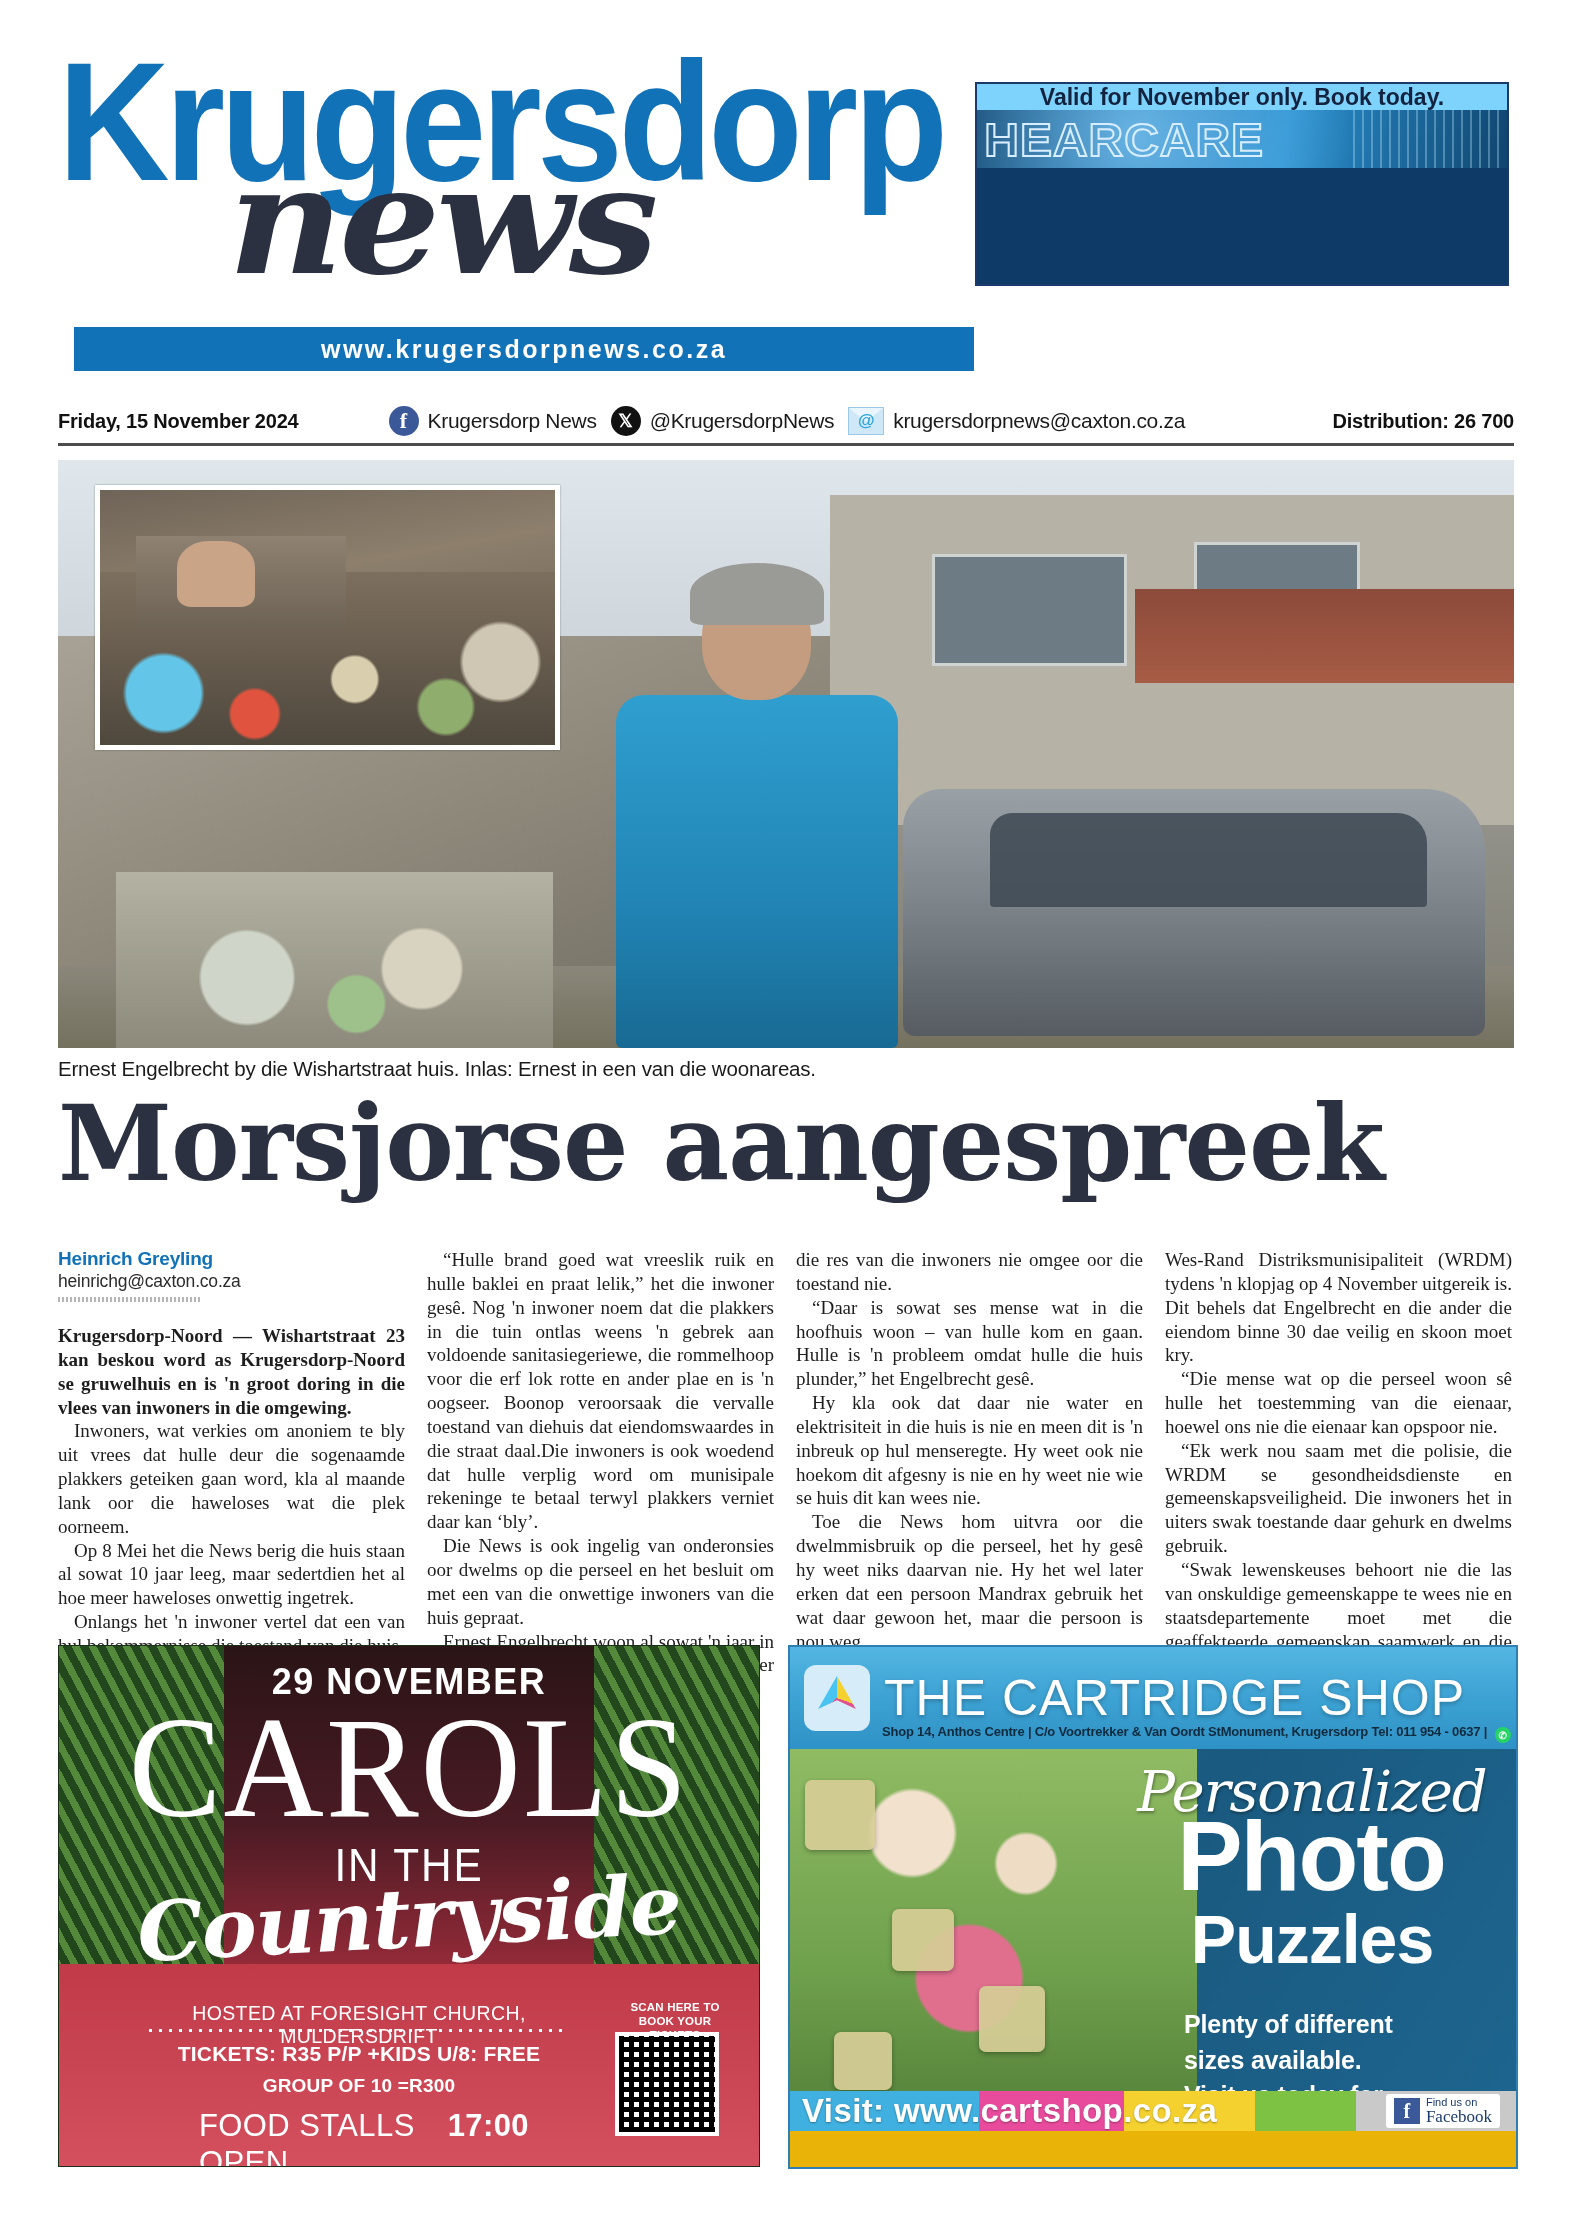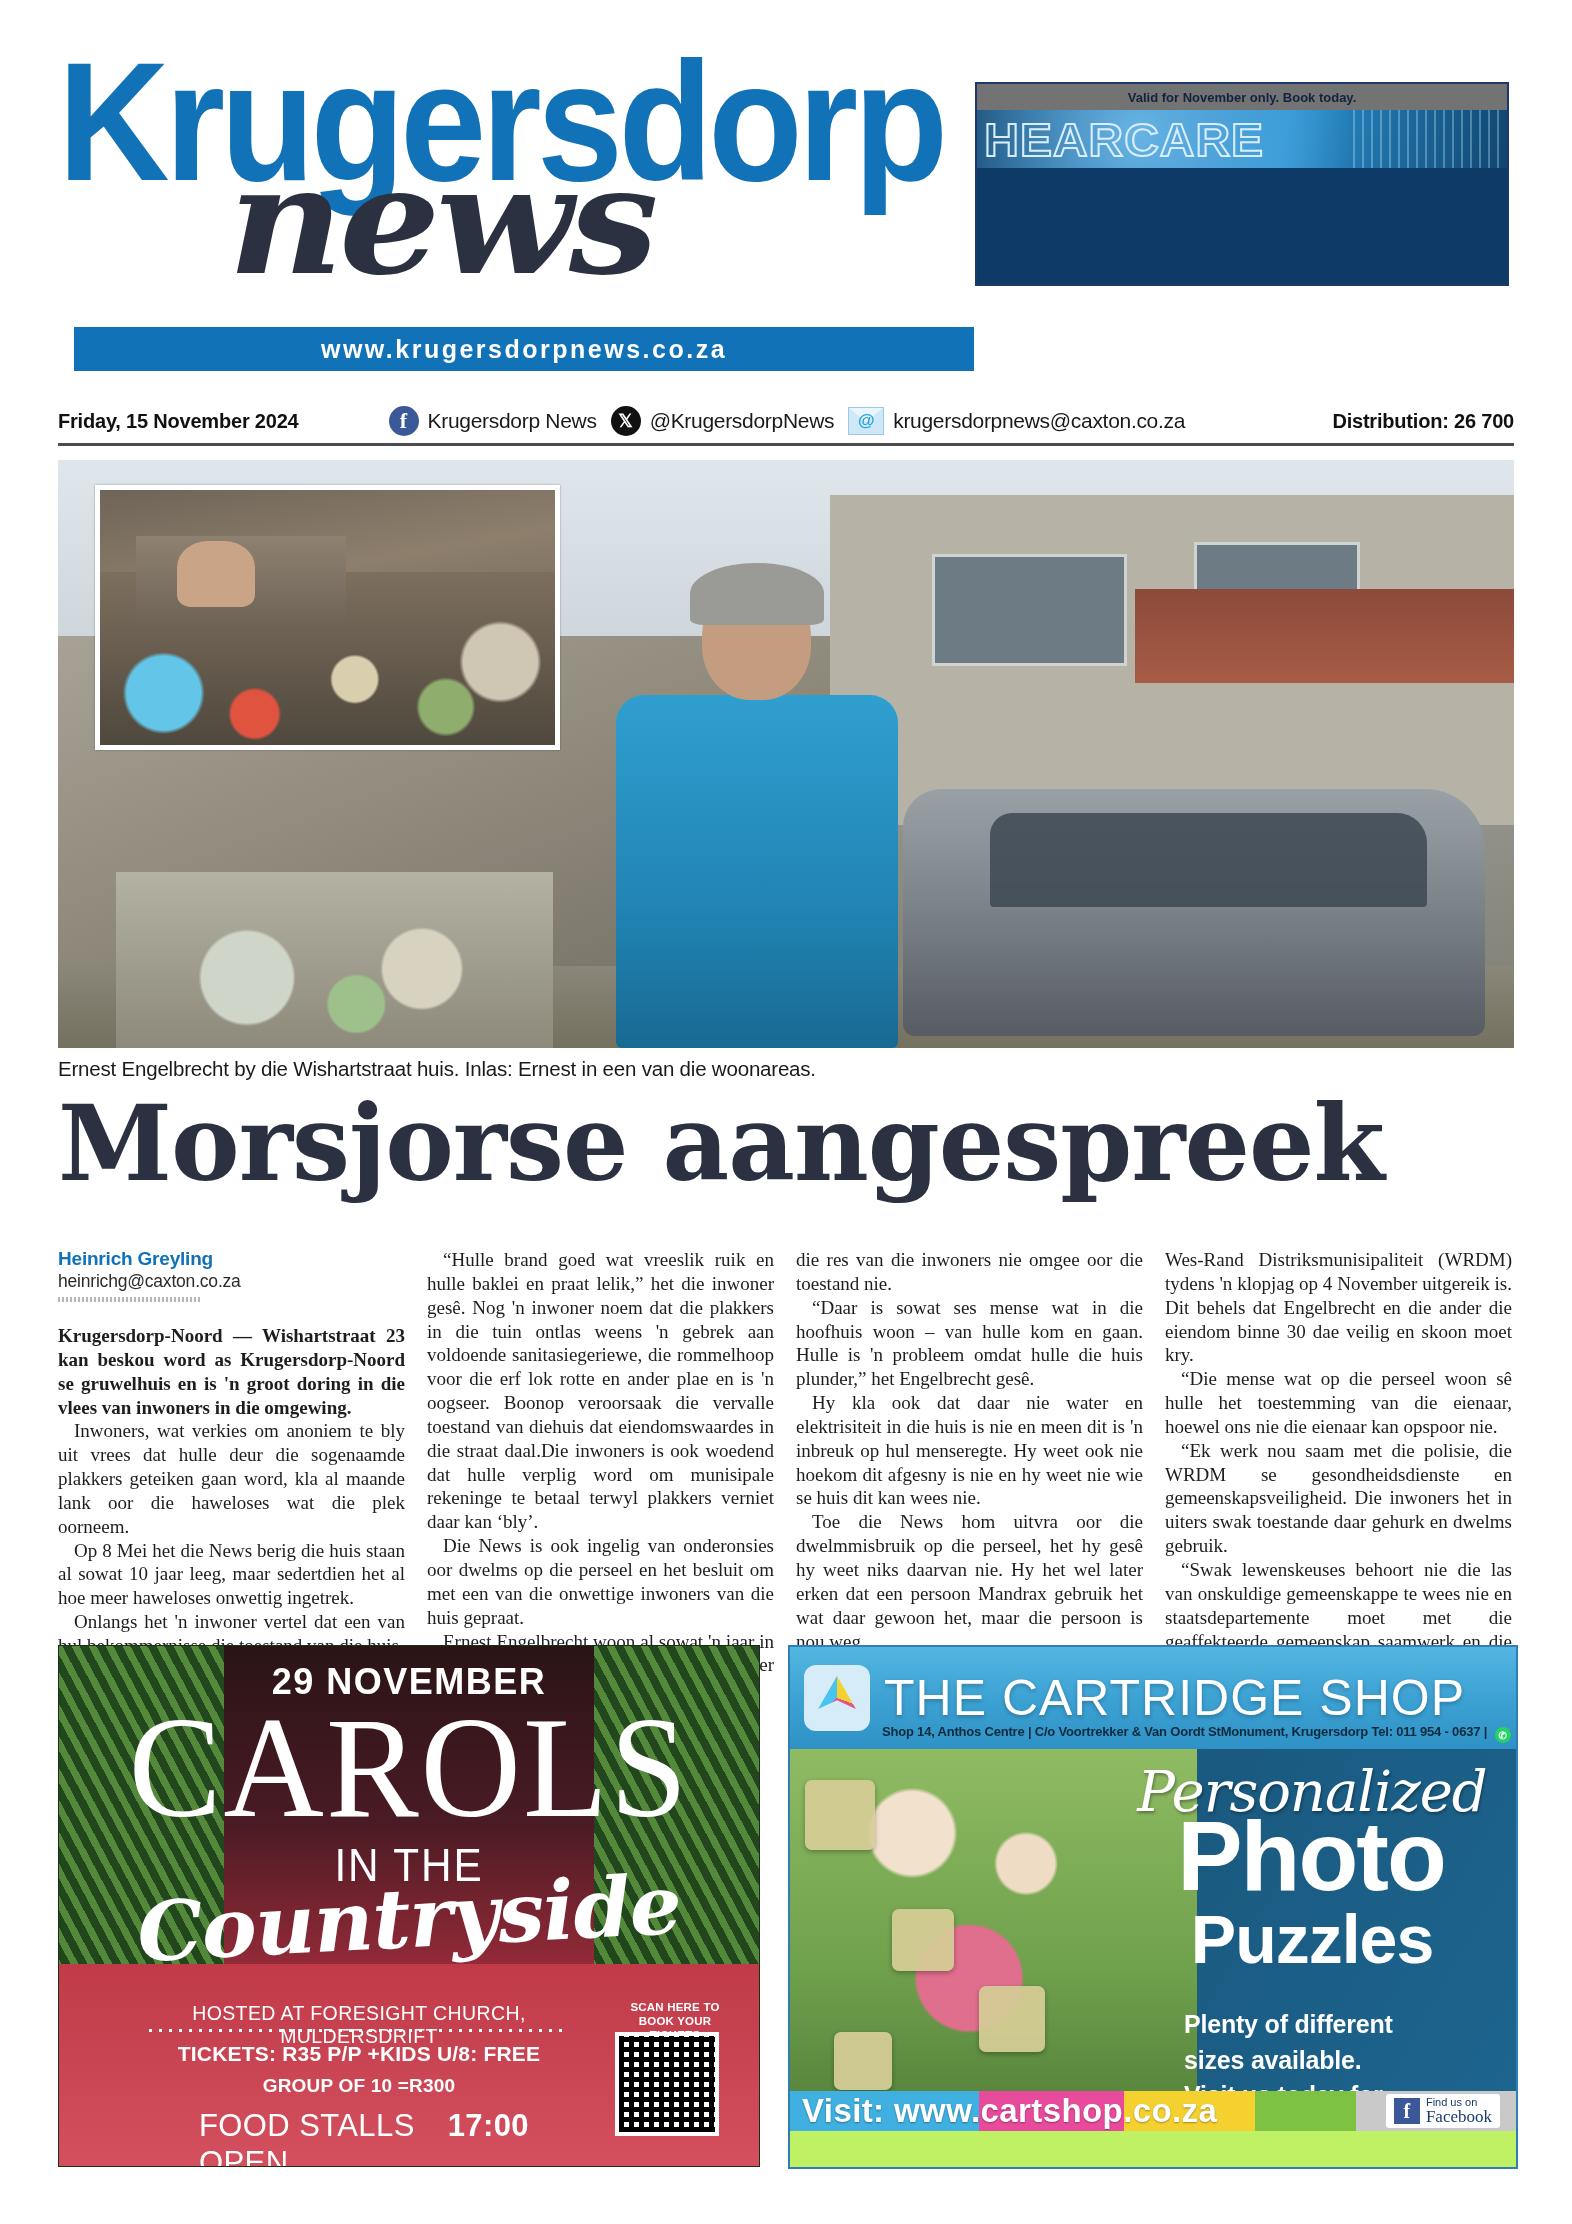--- a/index.html
+++ b/index.html
@@ -73,23 +73,23 @@
     line-height:1.02;
     letter-spacing:-0.3px;
     text-align:center;
     transform:scaleX(0.94);
     text-shadow:
       -1.5px -1.5px 0 #1a2d52, 1.5px -1.5px 0 #1a2d52,
       -1.5px 1.5px 0 #1a2d52, 1.5px 1.5px 0 #1a2d52;
     white-space:nowrap;
   }
   .hc-valid{
-    height:26px;background:#737373;
+    height:26px;background:#7dd3fc;
     display:flex;align-items:center;justify-content:center;
-    color:#13233f;font-weight:bold;font-size:13px;
+    color:#13233f;font-weight:bold;font-size:23px;
   }
   .hc-logo{
     position:relative;height:58px;
     background:
       radial-gradient(circle at 30% 40%, rgba(130,205,250,.75) 0%, rgba(0,0,0,0) 58%),
       linear-gradient(100deg,#0d3f69 0%, #1c74b2 38%, #2a90cf 58%, #10456f 100%);
     display:flex;align-items:center;justify-content:flex-start;padding-left:10px;
     overflow:hidden;
   }
   .hc-logo-text{
@@ -285,21 +285,21 @@
   .ac-qr{position:absolute;right:40px;top:386px;width:96px;height:96px;background:#fff;padding:4px;}
   .ac-qr-in{width:100%;height:100%;
     background:
       repeating-linear-gradient(90deg,#000 0 5px,#fff 5px 10px),
       repeating-linear-gradient(0deg,#000 0 5px,#fff 5px 10px);
     background-blend-mode:multiply;}
 
   
   .ad-cart{
     position:absolute;left:788px;top:1645px;width:726px;height:520px;
-    overflow:hidden;border:2px solid #2f7fb5;background:#bef264;
+    overflow:hidden;border:2px solid #2f7fb5;background:#eab308;
   }
   .ct-head{
     position:relative;height:102px;
     background:linear-gradient(180deg,#53b6e2 0%, #3ba0d2 55%, #2f92c6 100%);
     display:flex;align-items:center;padding-left:14px;
   }
   .ct-recycle{
     width:66px;height:66px;border-radius:12px;background:#d6ecf8;
     display:flex;align-items:center;justify-content:center;flex:0 0 auto;
   }

